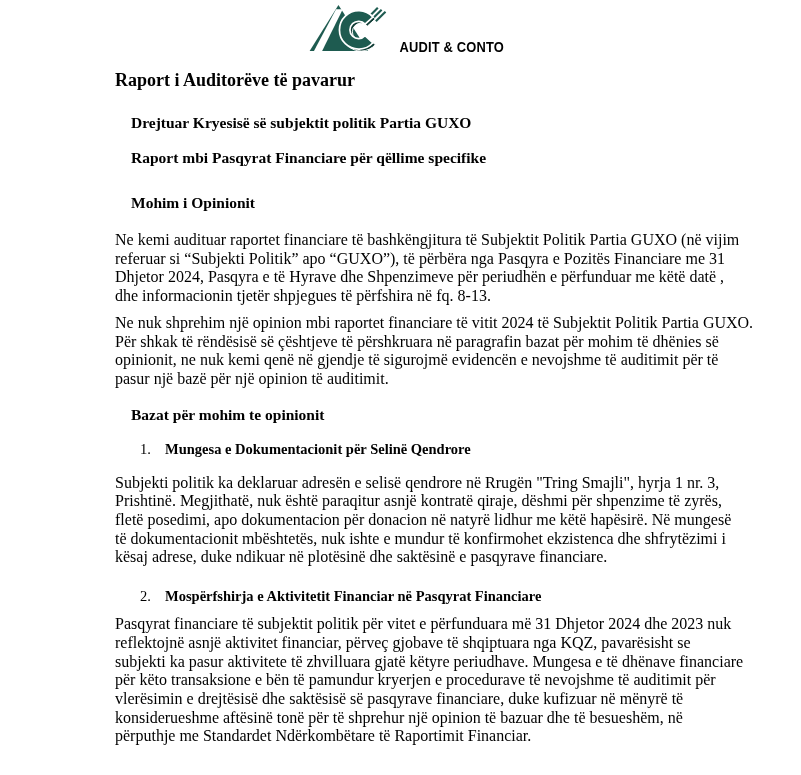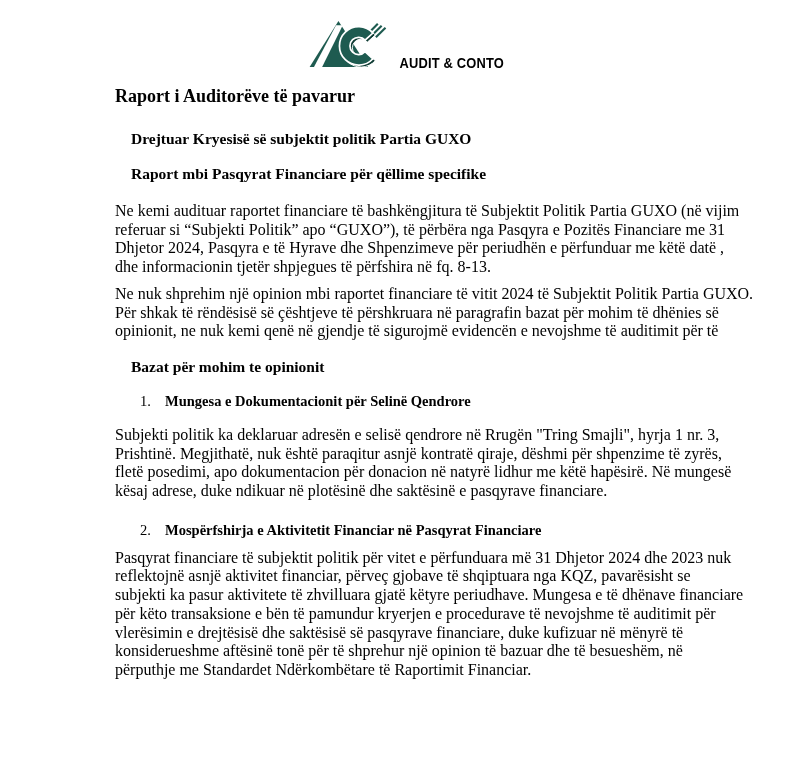--- a/index.html
+++ b/index.html
@@ -7,21 +7,21 @@
     padding: 0;
     width: 801px;
     height: 775px;
     background: #ffffff;
     overflow: hidden;
   }
   .page {
     box-sizing: border-box;
     width: 801px;
     height: 764px;
-    padding: 20px 101px 0 115px;
+    padding: 4px 101px 0 115px;
     font-family: "Liberation Serif", serif;
     color: #000000;
   }
   .logo-block {
     text-align: center;
     line-height: 0;
   }
   .logo-text {
     display: inline-block;
     font-family: "Liberation Sans", sans-serif;
@@ -100,44 +100,47 @@
       <path d="M 66.9 13.6 A 20 20 0 1 0 66.9 40.4 L 58.7 33.0 A 9 9 0 1 1 58.7 21.0 Z" fill="#1E5B50" stroke="#ffffff" stroke-width="1.8"></path>
     </svg>
     <div class="logo-text">AUDIT &amp; CONTO</div>
   </header>
 
   <h1 class="doc-title">Raport i Auditorëve të pavarur</h1>
 
   <h2 class="subhead addressee">Drejtuar Kryesisë së subjektit politik Partia GUXO</h2>
   <h2 class="subhead doc-subtitle">Raport mbi Pasqyrat Financiare për qëllime specifike</h2>
 
+  <h3 class="subhead sec-disclaimer">Mohim i Opinionit</h3>
 
   <div class="para para-scope">
       <div class="line jline">Ne kemi audituar raportet financiare të bashkëngjitura të Subjektit Politik Partia GUXO (në vijim</div>
       <div class="line jline">referuar si “Subjekti Politik” apo “GUXO”), të përbëra nga Pasqyra e Pozitës Financiare me 31</div>
       <div class="line jline">Dhjetor 2024, Pasqyra e të Hyrave dhe Shpenzimeve për periudhën e përfunduar me këtë datë ,</div>
       <div class="line">dhe informacionin tjetër shpjegues të përfshira në fq. 8-13.</div>
     </div>
 
   <div class="para para-no-opinion">
       <div class="line jline">Ne nuk shprehim një opinion mbi raportet financiare të vitit 2024 të Subjektit Politik Partia GUXO.</div>
       <div class="line jline">Për shkak të rëndësisë së çështjeve të përshkruara në paragrafin bazat për mohim të dhënies së</div>
       <div class="line jline">opinionit, ne nuk kemi qenë në gjendje të sigurojmë evidencën e nevojshme të auditimit për të</div>
+      <div class="line">pasur një bazë për një opinion të auditimit.</div>
     </div>
 
   <h3 class="subhead sec-basis">Bazat për mohim te opinionit</h3>
 
   <div class="list-item list-item-1">
     <span class="list-num">1.</span><span class="list-title">Mungesa e Dokumentacionit për Selinë Qendrore</span>
   </div>
 
   <div class="para para-item1">
       <div class="line jline">Subjekti politik ka deklaruar adresën e selisë qendrore në Rrugën "Tring Smajli", hyrja 1 nr. 3,</div>
       <div class="line jline">Prishtinë. Megjithatë, nuk është paraqitur asnjë kontratë qiraje, dëshmi për shpenzime të zyrës,</div>
       <div class="line jline">fletë posedimi, apo dokumentacion për donacion në natyrë lidhur me këtë hapësirë. Në mungesë</div>
+      <div class="line jline">të dokumentacionit mbështetës, nuk ishte e mundur të konfirmohet ekzistenca dhe shfrytëzimi i</div>
       <div class="line">kësaj adrese, duke ndikuar në plotësinë dhe saktësinë e pasqyrave financiare.</div>
     </div>
 
   <div class="list-item list-item-2">
     <span class="list-num">2.</span><span class="list-title">Mospërfshirja e Aktivitetit Financiar në Pasqyrat Financiare</span>
   </div>
 
   <div class="para para-item2">
       <div class="line">Pasqyrat financiare të subjektit politik për vitet e përfunduara më 31 Dhjetor 2024 dhe 2023 nuk</div>
       <div class="line">reflektojnë asnjë aktivitet financiar, përveç gjobave të shqiptuara nga KQZ, pavarësisht se</div>

